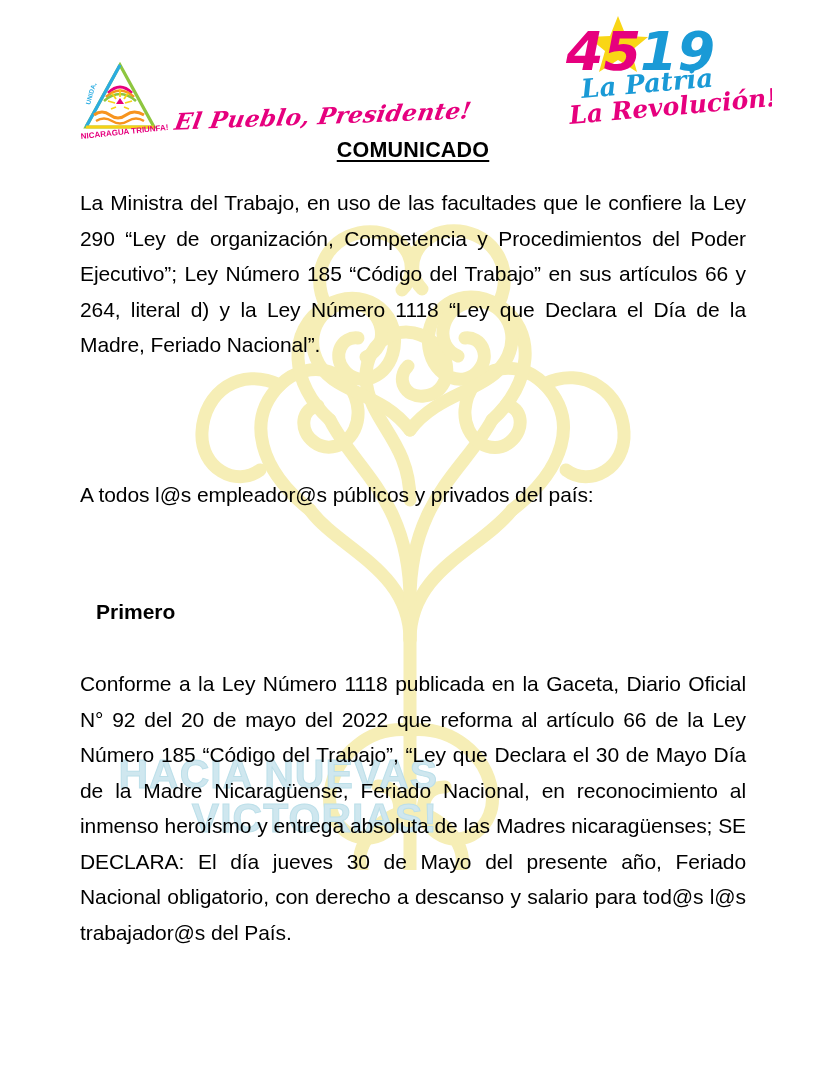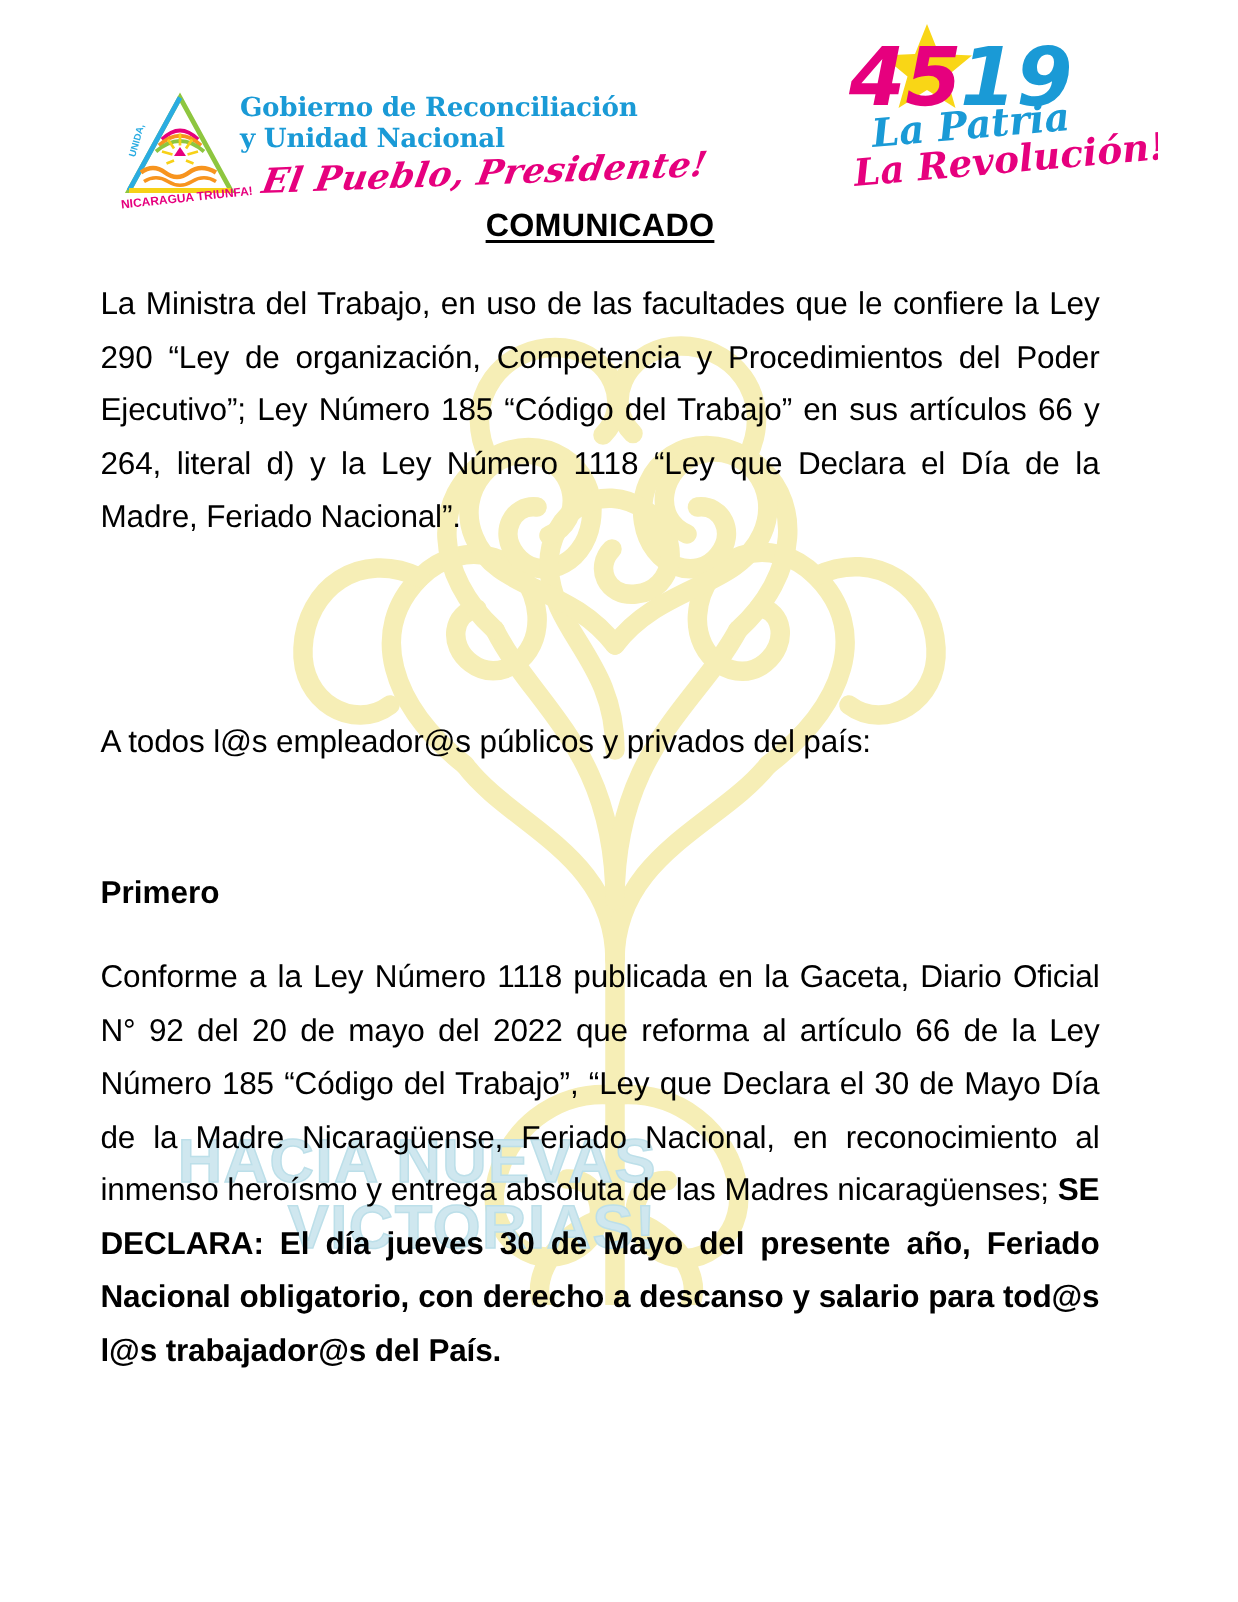--- a/index.html
+++ b/index.html
@@ -69,21 +69,21 @@
     color: #e6007e;
     transform: skewX(-12deg) rotate(-2.2deg);
     letter-spacing: 0.3px;
     white-space: nowrap;
   }
   .logo4519 { position: absolute; left: 552px; top: 12px; width: 220px; height: 122px; }
 
   
   .doc {
     position: absolute;
-    left: 67px;
+    left: 80px;
     top: 138px;
     width: 666px;
     z-index: 2;
   }
   .doc-title {
     text-align: center;
     font-weight: bold;
     font-size: 21.5px;
     text-decoration: underline;
     text-underline-offset: 3px;
@@ -100,27 +100,27 @@
   }
   .center-head {
     text-align: center;
     font-weight: bold;
     font-size: 21.5px;
     margin: 0;
   }
   .sec-label {
     font-weight: bold;
     font-size: 21px;
-    margin: 0;
+    margin: 16px;
   }
   .sp-1 { height: 92px; }
   .sp-2 { height: 22px; }
   .sp-3 { height: 72px; }
   .sp-4 { height: 26px; }
-  b.strong { font-weight: bold; }
+  b.strong { font-weight: normal; }
 
   
   .footer {
     position: absolute;
     left: 0; top: 952px; width: 825px; height: 110px;
     z-index: 2;
   }
 </style>
 </head>
 <body>
@@ -183,24 +183,20 @@
     </g>
     <path d="M48 43 L52 49 L44 49 Z" fill="#e6007e"></path>
 
     <path d="M22 60 Q30 54 38 60 Q46 66 54 60 Q62 54 72 60" fill="none" stroke="#f7941e" stroke-width="3"></path>
     <path d="M24 66 Q32 61 40 66 Q48 71 56 66 Q64 61 72 66" fill="none" stroke="#f7941e" stroke-width="2.4"></path>
 
     <text x="18" y="50" font-family="Liberation Sans, sans-serif" font-size="6.5" font-weight="bold" fill="#2aace2" transform="rotate(-74 18 50)">UNIDA,</text>
     <text x="9" y="84" font-family="Liberation Sans, sans-serif" font-size="8" font-weight="bold" fill="#e6007e" transform="rotate(-6 9 84)">NICARAGUA TRIUNFA!</text>
   </svg>
 
-  <div class="gov-title">
-    <div>Gobierno de Reconciliación</div>
-    <div>y Unidad Nacional</div>
-  </div>
 
   <div class="slogan">El Pueblo, Presidente!</div>
 
   <svg class="logo4519" viewBox="0 0 220 122">
     <polygon points="66,4 74,24 96,25 79,39 85,60 66,48 47,60 53,39 36,25 58,24" fill="#f9d616"></polygon>
     <text x="14" y="58" font-family="DejaVu Sans, sans-serif" font-size="54" font-weight="bold" font-style="italic" fill="#e6007e">45</text>
     <text x="88" y="58" font-family="DejaVu Sans, sans-serif" font-size="54" font-weight="bold" font-style="italic" fill="#1a9ad6">19</text>
     <text x="30" y="86" font-family="DejaVu Serif, serif" font-size="26" font-weight="bold" font-style="italic" fill="#1a9ad6" transform="rotate(-5 30 86)">La Patria</text>
     <text x="18" y="112" font-family="DejaVu Serif, serif" font-size="25" font-weight="bold" font-style="italic" fill="#e6007e" transform="rotate(-5 18 112)">La Revolución!</text>
   </svg>

